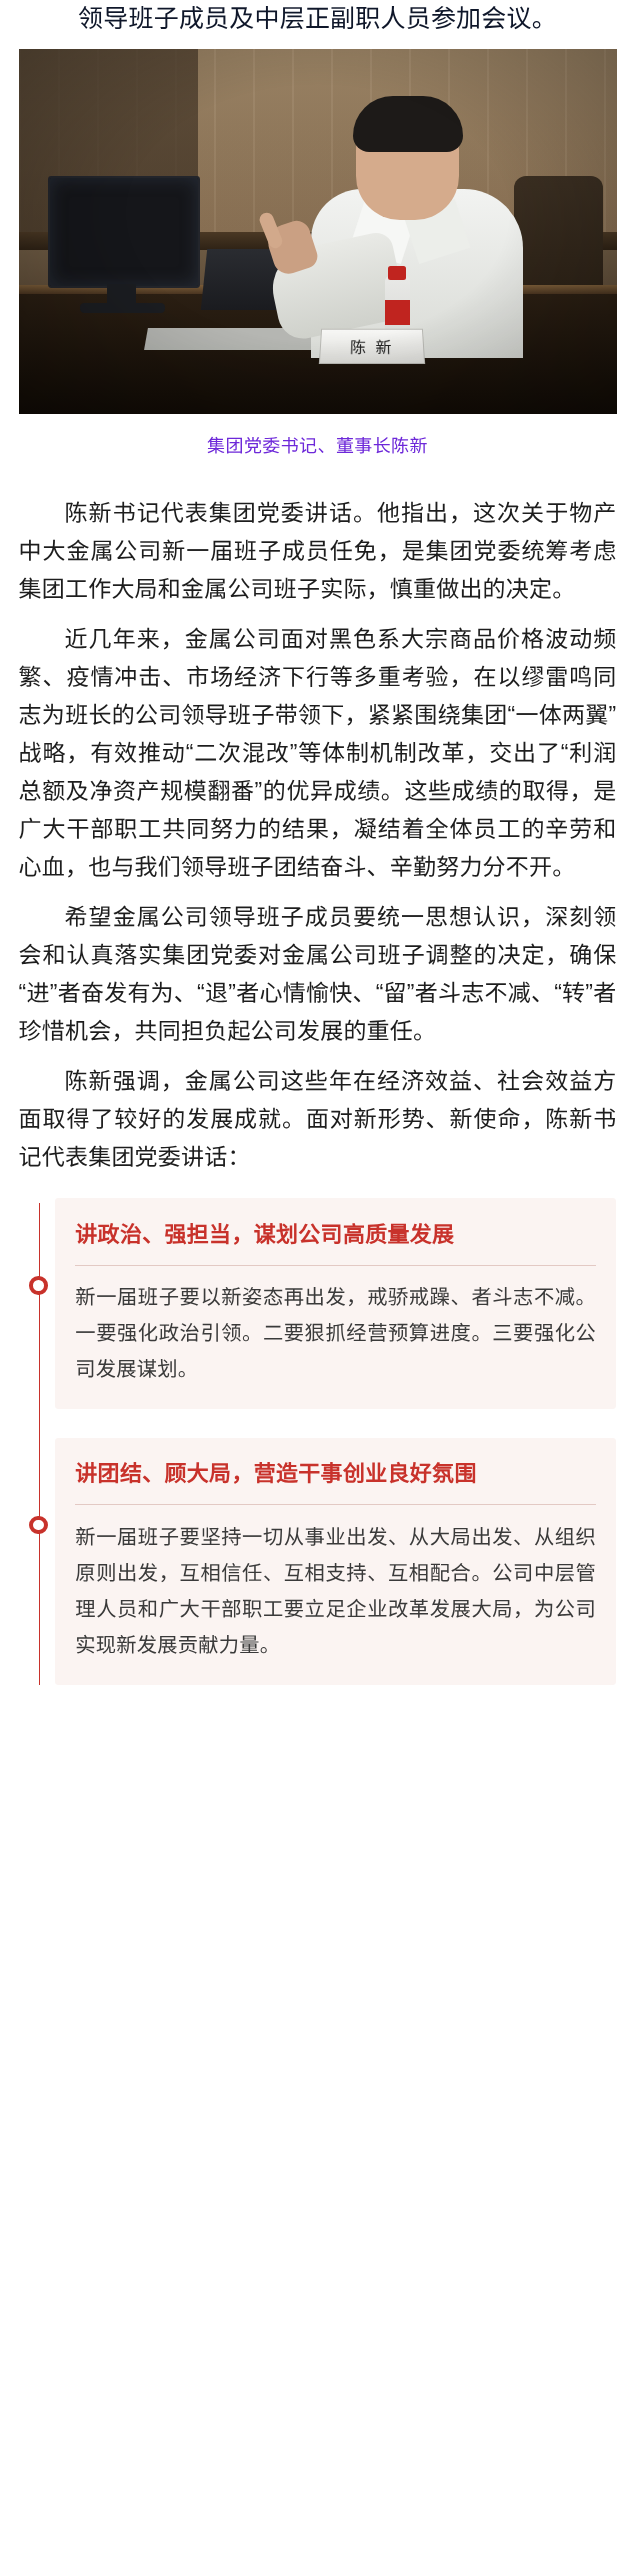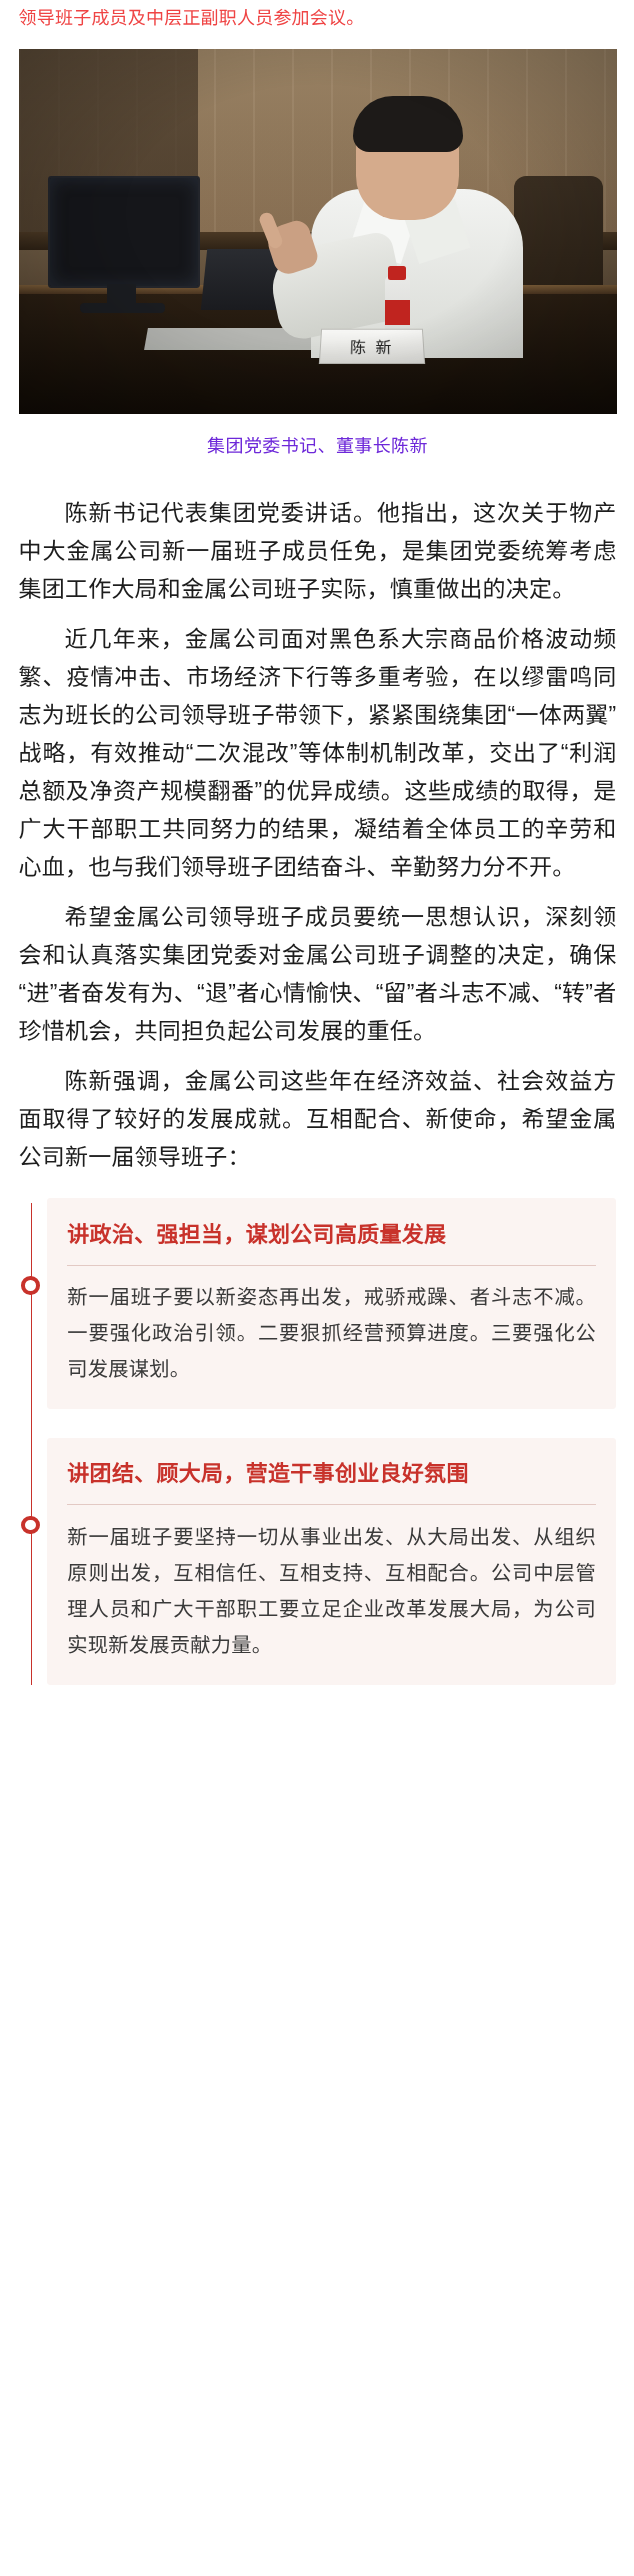--- a/index.html
+++ b/index.html
@@ -18,26 +18,27 @@
     position: relative;
     width: 635px;
     min-height: 2576px;
     box-sizing: border-box;
     padding: 0 0 0 0;
     background: #ffffff;
   }
 
   
   .lead-line {
-    font-size: 18px;
+    font-size: 25px;
     line-height: 37px;
-    color: #ef4444;
+    color: #0f172a;
     padding: 0 18.6px;
     margin: 0 0 12px 0;
     letter-spacing: 0.2px;
+    text-align: center;
   }
 
   
   .photo-wrap {
     width: 598px;
     margin: 0 auto;
     padding: 0;
   }
   .photo {
     position: relative;
@@ -307,21 +308,21 @@
     color: #1d1d1d;
     margin: 0 0 12px 0;
     text-align: justify;
     text-indent: 2em;
     letter-spacing: 0.2px;
   }
 
   
   .timeline {
     position: relative;
-    margin: 22px 0 0 0;
+    margin: 22px 0 0 8px;
     padding: 0 18.6px 0 47px;
   }
   .timeline-rail {
     position: absolute;
     left: 30.5px;
     top: 5.1px;
     bottom: 0;
     width: 1.7px;
     background: #c8322b;
   }
@@ -406,21 +407,21 @@
       <div class="ph-vignette"></div>
     </div>
   </div>
 
   <div class="photo-caption">集团党委书记、董事长陈新</div>
 
   <div class="body-text">
     <p>陈新书记代表集团党委讲话。他指出，这次关于物产中大金属公司新一届班子成员任免，是集团党委统筹考虑集团工作大局和金属公司班子实际，慎重做出的决定。</p>
     <p>近几年来，金属公司面对黑色系大宗商品价格波动频繁、疫情冲击、市场经济下行等多重考验，在以缪雷鸣同志为班长的公司领导班子带领下，紧紧围绕集团“一体两翼”战略，有效推动“二次混改”等体制机制改革，交出了“利润总额及净资产规模翻番”的优异成绩。这些成绩的取得，是广大干部职工共同努力的结果，凝结着全体员工的辛劳和心血，也与我们领导班子团结奋斗、辛勤努力分不开。</p>
     <p>希望金属公司领导班子成员要统一思想认识，深刻领会和认真落实集团党委对金属公司班子调整的决定，确保“进”者奋发有为、“退”者心情愉快、“留”者斗志不减、“转”者珍惜机会，共同担负起公司发展的重任。</p>
-    <p>陈新强调，金属公司这些年在经济效益、社会效益方面取得了较好的发展成就。互相配合、新使命，希望金属公司新一届领导班子：</p>
+    <p>陈新强调，金属公司这些年在经济效益、社会效益方面取得了较好的发展成就。面对新形势、新使命，陈新书记代表集团党委讲话：</p>
   </div>
 
   <div class="timeline">
     <div class="timeline-rail"></div>
 
     <div class="tl-item">
       <div class="tl-dot"></div>
       <div class="card">
         <div class="card-title">讲政治、强担当，谋划公司高质量发展</div>
         <div class="card-divider"></div>

